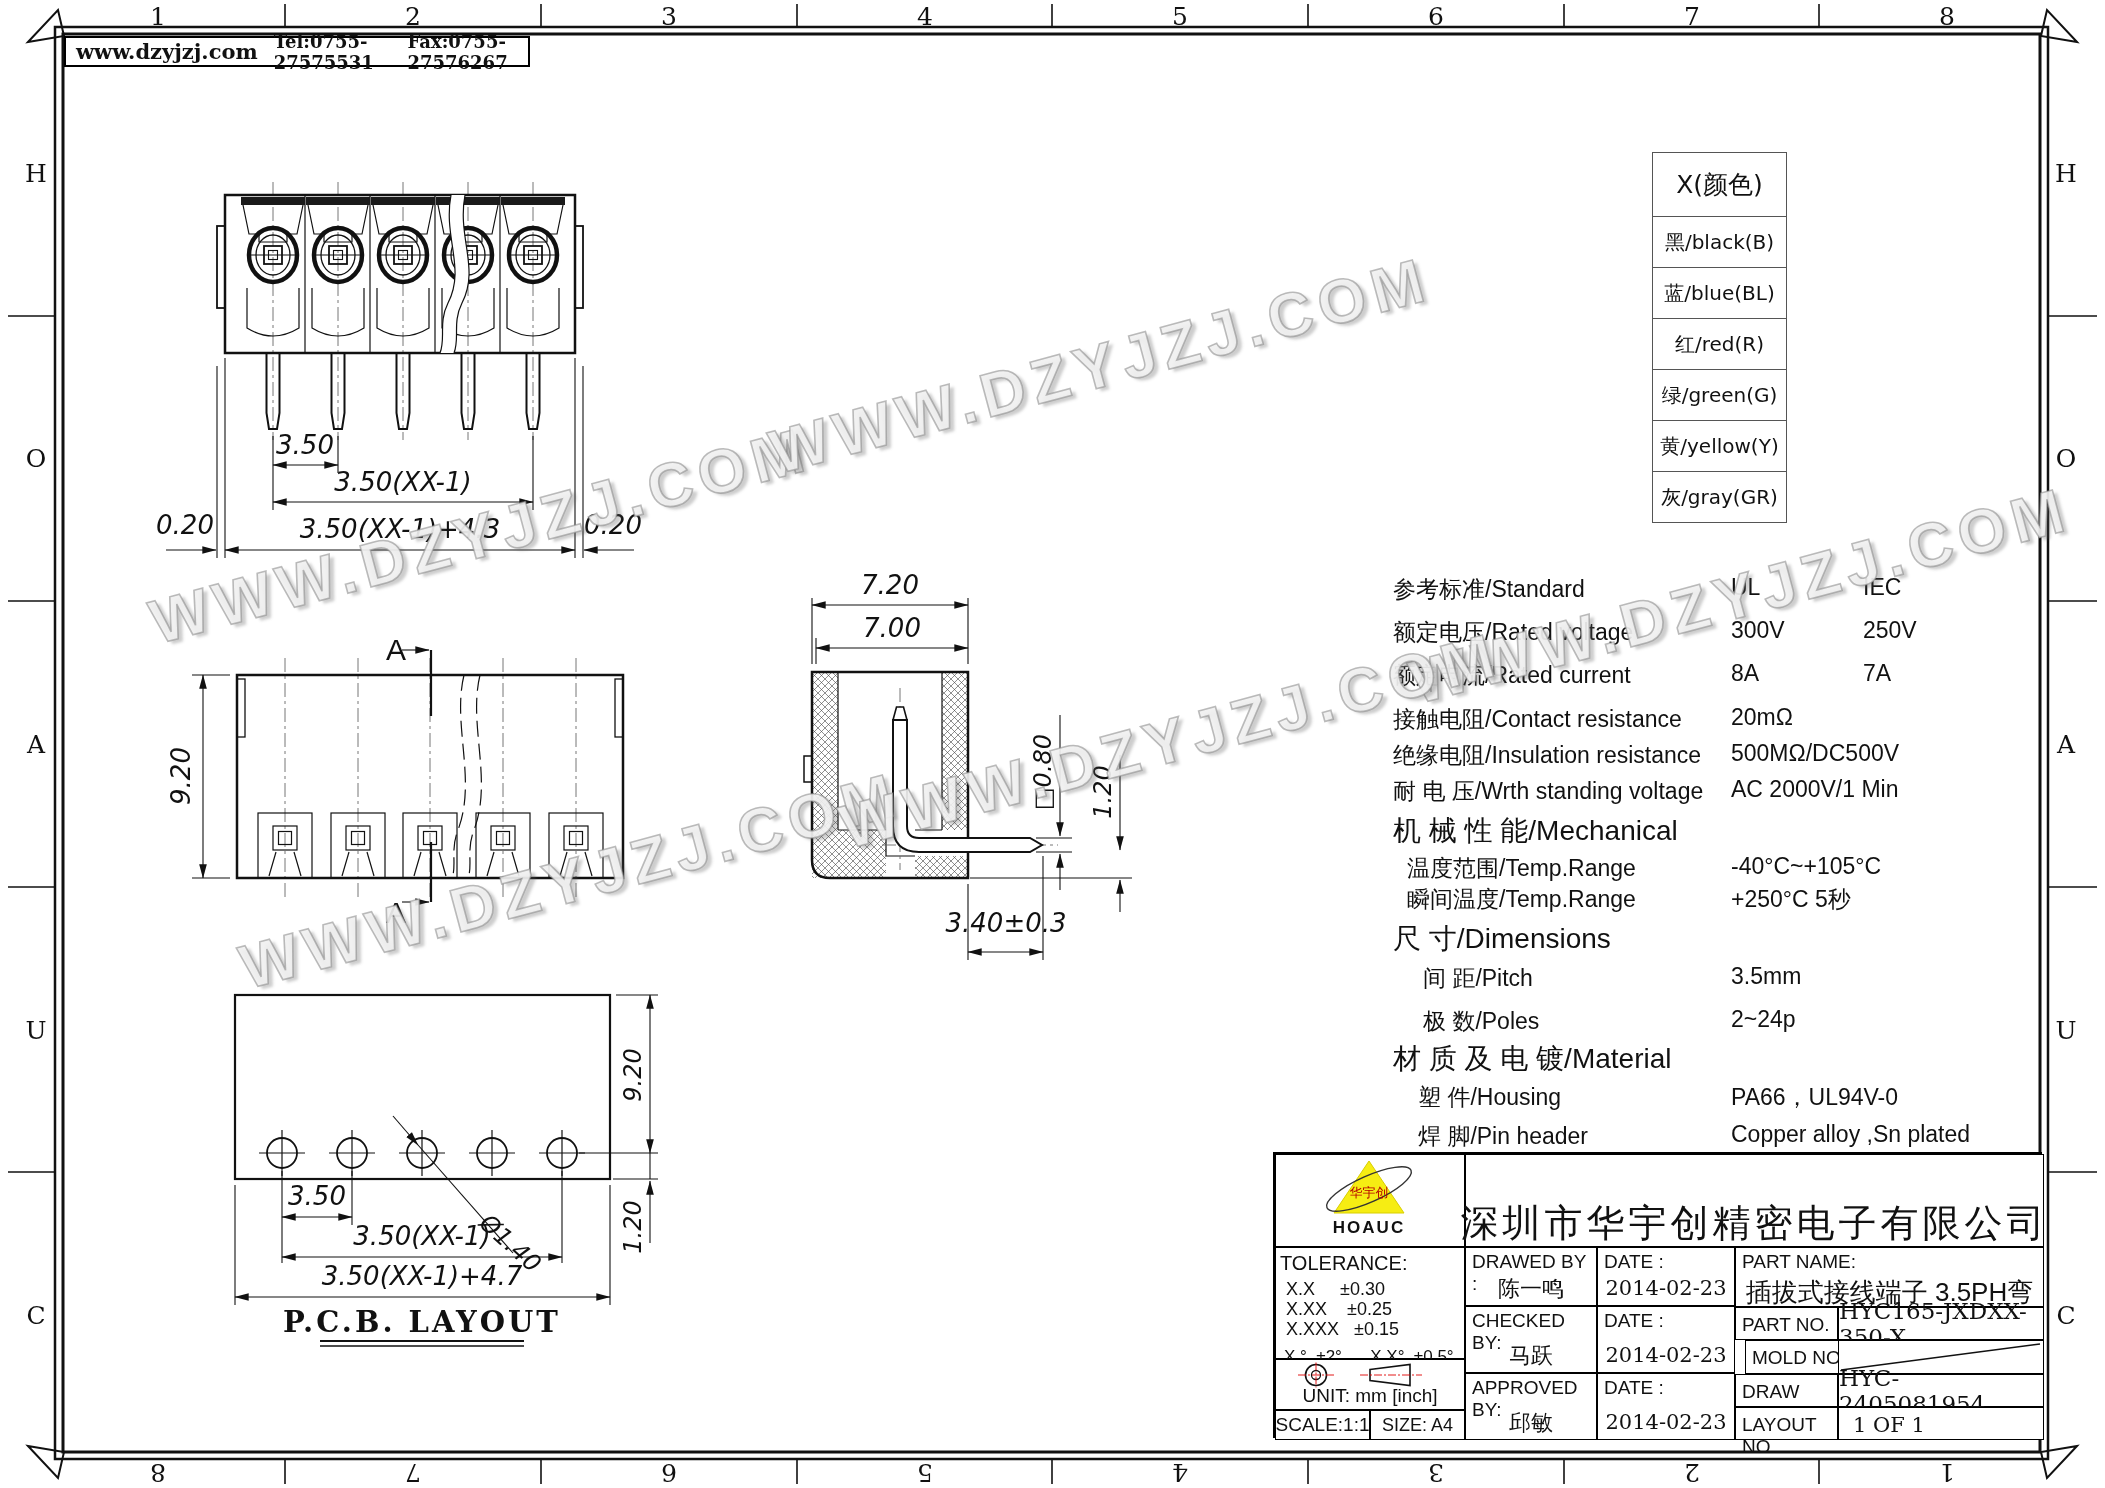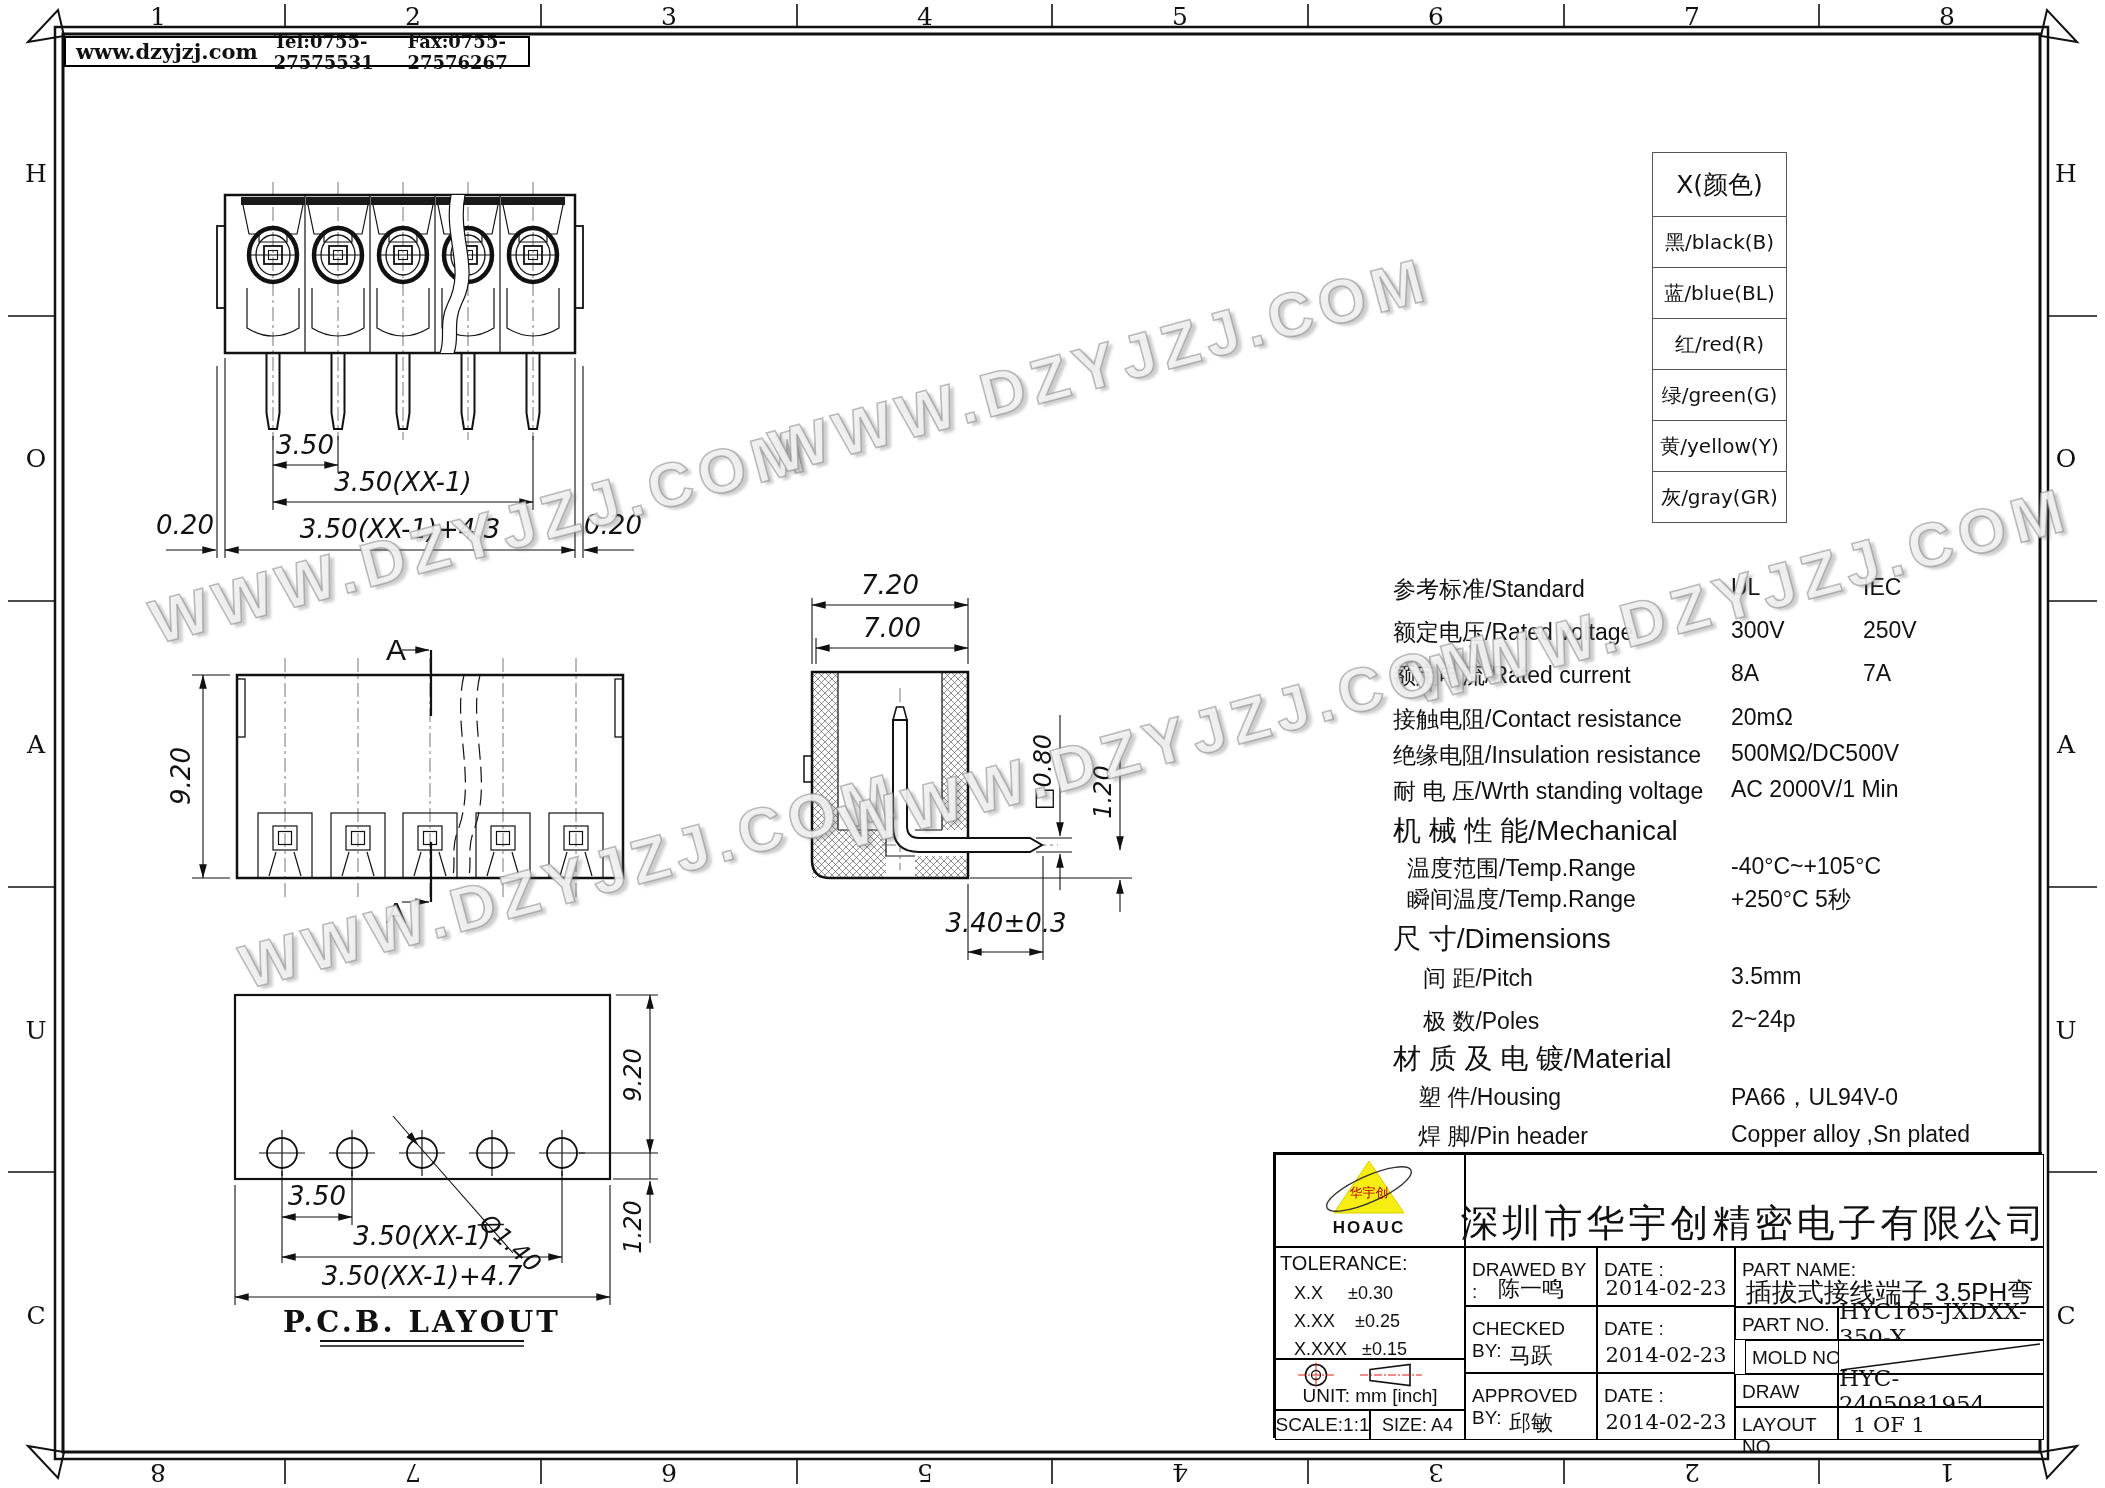--- a/index.html
+++ b/index.html
@@ -37,27 +37,27 @@
   .secA{font-family:"Liberation Sans",sans-serif;font-size:30px;fill:#111;}
   .pcbt{font-family:"DejaVu Serif",serif;font-weight:bold;font-size:29px;letter-spacing:3px;fill:#111;}
   .oln{stroke:#111;fill:none;}
   .thn{stroke:#111;stroke-width:1.2;fill:none;}
   .dln{stroke:#111;stroke-width:1.1;fill:none;}
   .cl{stroke:#666;stroke-width:0.9;stroke-dasharray:14 4 3 4;fill:none;}
   
   .tb{position:absolute;left:1273px;top:1152px;width:769px;height:286px;z-index:2;box-sizing:border-box;
       border:2.5px solid #000;background:#fff;}
   .tb .cell{position:absolute;box-sizing:border-box;border:1.5px solid #000;background:#fff;}
-  .tb .lbl{font-size:19px;padding:11px 0 0 6px;}
+  .tb .lbl{font-size:19px;padding:3px 0 0 6px;}
   .tb .cval{display:flex;align-items:center;justify-content:center;}
   .tb .signname{position:absolute;left:0;right:0;top:26px;text-align:center;font-size:22px;}
   .tb .signdate{position:absolute;left:0;right:0;top:28px;text-align:center;font-size:21px;font-family:"DejaVu Serif",serif;}
   .tb .serifv{font-family:"DejaVu Serif",serif;}
   .company{font-size:38px;letter-spacing:4px;white-space:nowrap;margin-top:46px;}
-  .tolbody{font-size:18px;white-space:pre;line-height:28px;padding:4px 0 0 10px;margin-left:8px;}
+  .tolbody{font-size:18px;white-space:pre;line-height:20px;padding:4px 0 0 10px;}
   .tolhead{font-size:20px;padding:4px 0 0 4px;}
   .tolang{font-size:17px;white-space:pre;padding:8px 0 0 8px;}
   .unit{position:absolute;left:0;right:0;bottom:2px;text-align:center;font-size:19px;}
   
   .wm{position:absolute;z-index:5;pointer-events:none;white-space:nowrap;transform:rotate(-15deg);
       font:700 62px "Liberation Sans",sans-serif;letter-spacing:7px;
       color:rgba(240,240,240,0.92);-webkit-text-stroke:1.6px rgba(135,135,135,0.55);
       text-shadow:4px 4px 3px rgba(90,90,90,0.30);}
 </style>
 </head>

